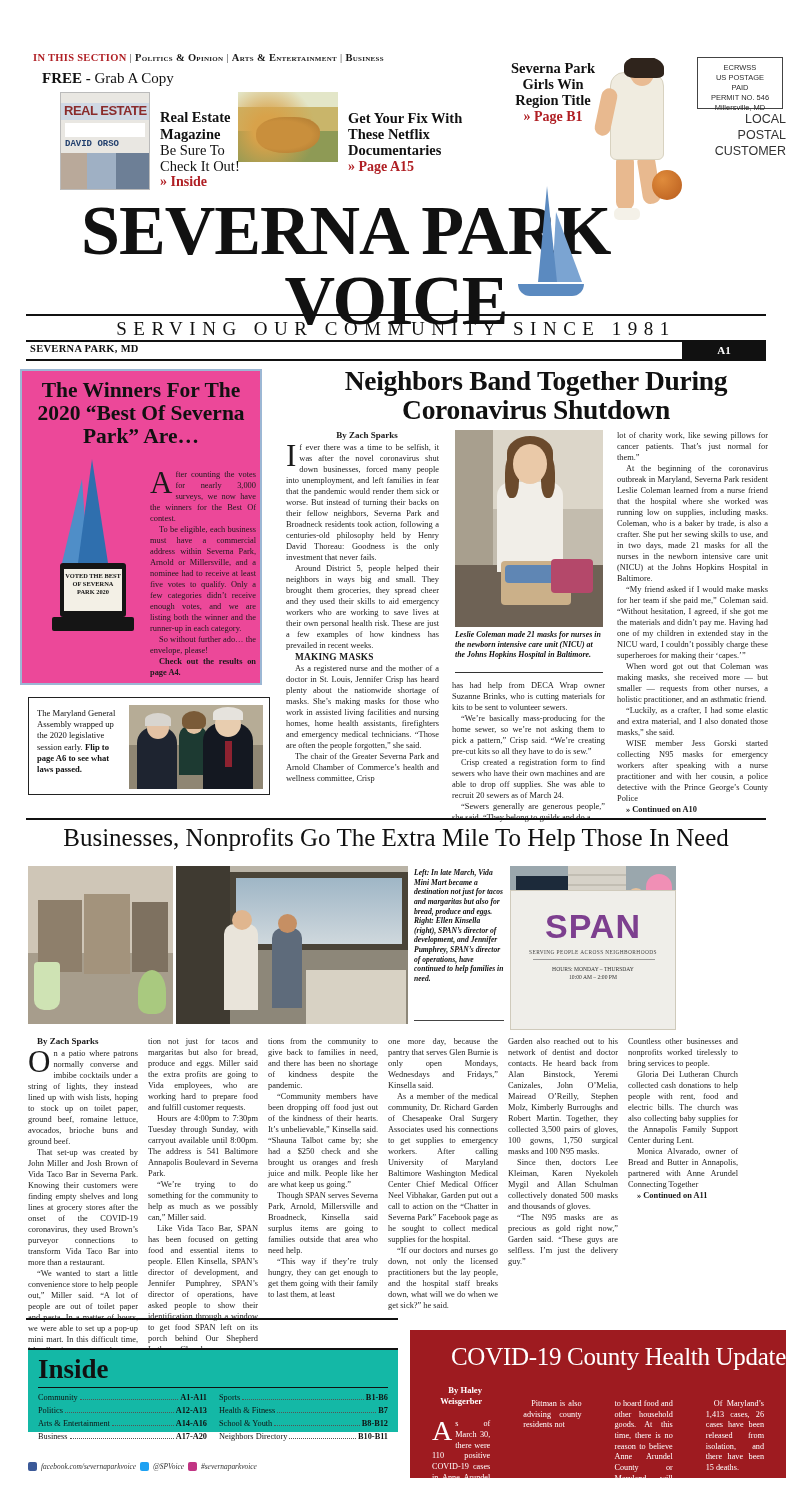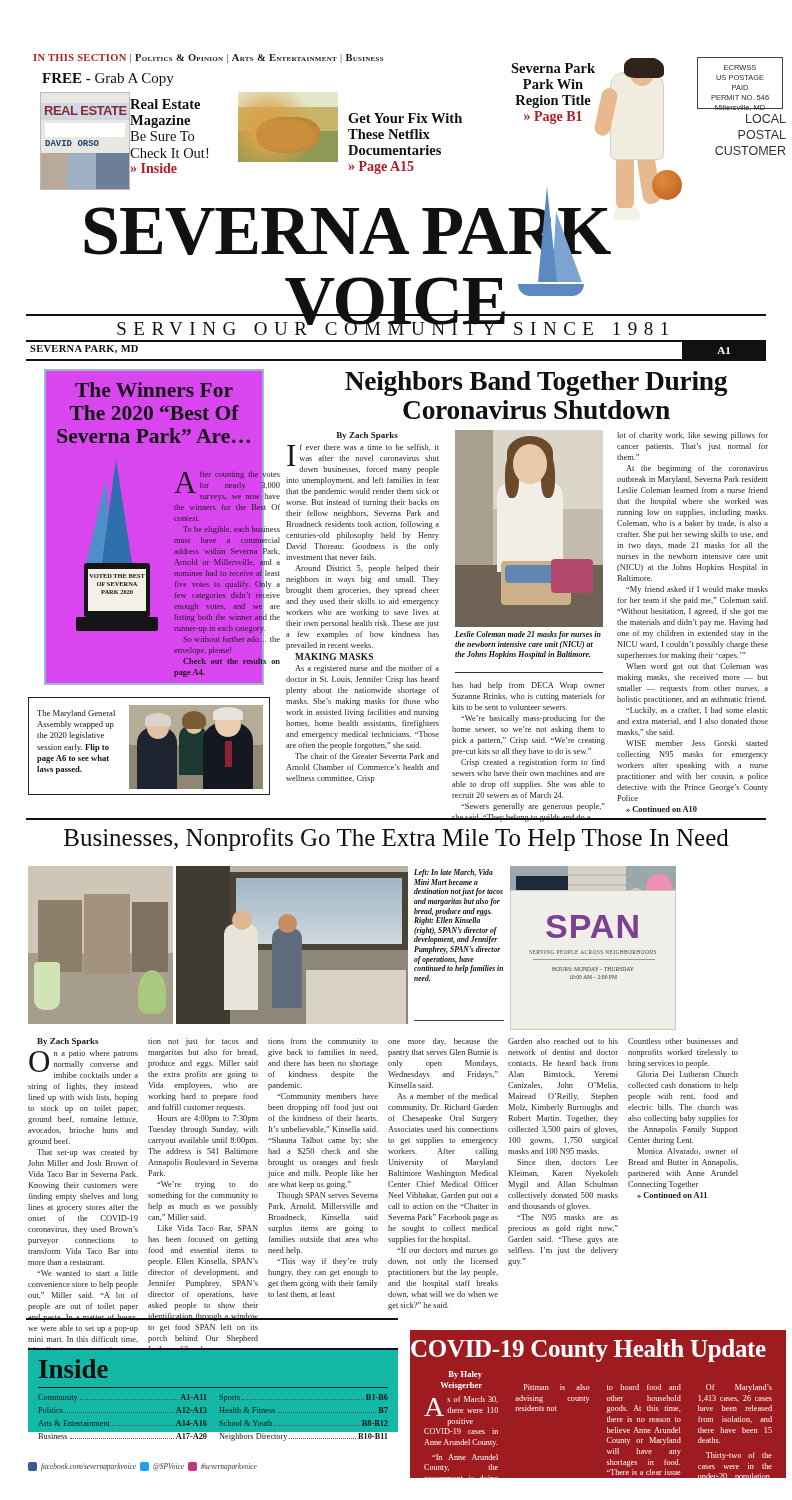--- a/index.html
+++ b/index.html
@@ -93,22 +93,22 @@
   .col p.noind{text-indent:0;}
   .sub{font-weight:bold;font-size:9.4px;margin-top:4px;margin-bottom:1px;text-indent:0;letter-spacing:.2px;}
   .byline{text-align:center;font-weight:bold;font-size:9px;margin-bottom:3px;text-indent:0;}
   .cont{font-weight:bold;font-size:8.4px;text-indent:0;}
 
   .dropcap::first-letter{
      float:left;font-size:31px;line-height:.82;padding:1px 3px 0 0;font-weight:normal;
   }
 
   
-  .bestof{position:absolute;left:44px;top:369px;width:220px;height:316px;
-     border:2px solid #9cb7d4;background:#d946ef;box-sizing:border-box;}
+  .bestof{position:absolute;left:20px;top:369px;width:242px;height:316px;
+     border:2px solid #9cb7d4;background:#ec4899;box-sizing:border-box;}
   .bestof-h{padding:8px 10px 0;text-align:center;font-size:21.5px;line-height:1.08;font-weight:bold;}
   .trophy{position:absolute;left:22px;top:88px;width:96px;height:190px;}
   .tr-sail{position:absolute;left:34px;top:0;width:0;height:0;border-left:14px solid transparent;
      border-right:16px solid transparent;border-bottom:104px solid #2f6fae;}
   .tr-sail2{position:absolute;left:18px;top:20px;width:0;height:0;border-left:20px solid transparent;
      border-right:6px solid transparent;border-bottom:84px solid #4f8ec8;}
   .tr-base{position:absolute;left:16px;top:104px;width:66px;height:54px;background:#151515;border-radius:3px;}
   .tr-plate{position:absolute;left:20px;top:110px;width:58px;height:42px;background:#f3f0e6;
      font-size:6.4px;text-align:center;padding-top:3px;box-sizing:border-box;line-height:1.24;font-weight:bold;}
   .tr-foot{position:absolute;left:8px;top:158px;width:82px;height:14px;background:#151515;border-radius:2px;}
@@ -210,44 +210,44 @@
   .idxname{white-space:nowrap;}
   .idxdots{flex:1;border-bottom:1px dotted #555;margin:0 2px 2px;}
   .idxpg{font-weight:bold;white-space:nowrap;}
   .social{position:absolute;left:28px;top:1462px;width:400px;font-size:7.4px;font-style:italic;color:#333;
      display:flex;align-items:center;gap:4px;}
   .sicon{width:9px;height:9px;border-radius:2px;display:inline-block;}
   .fb{background:#3b5998;} .tw{background:#1da1f2;} .ig{background:#c13584;}
 
   
   .covid{position:absolute;left:410px;top:1330px;width:376px;height:148px;background:#9e1b20;color:#fff;box-sizing:border-box;}
-  .covid-h{text-align:left;font-weight:bold;font-size:25px;line-height:1;padding-top:6px;letter-spacing:-.3px;}
+  .covid-h{text-align:right;font-weight:normal;font-size:25px;line-height:1;padding-top:14px;letter-spacing:-.3px;}
   .covid-cols{display:flex;gap:9px;padding:4px 10px 0;}
   .covid-col{flex:1;font-size:8.2px;line-height:1.3;text-align:justify;}
-  .covid-col p{margin:4px;text-indent:8px;}
+  .covid-col p{margin:12px;text-indent:8px;}
   .covid-by{text-align:center;font-weight:bold;font-size:8.6px;margin-bottom:3px;text-indent:0;}
   .covid .dropcap::first-letter{float:left;font-size:28px;line-height:.82;padding:1px 3px 0 0;}
 
   .sec3rule{position:absolute;left:26px;top:1318px;width:372px;border-top:2px solid #111;}
 </style>
 </head>
 <body>
 
 <div class="page">
 
   <div class="skyline">
     <span class="red">IN THIS SECTION</span><span class="sep">|</span><span class="itm">Politics &amp; Opinion</span><span class="sep">|</span><span class="itm">Arts &amp; Entertainment</span><span class="sep">|</span><span class="itm">Business</span>
   </div>
 
   <div class="freeline">
     <b>FREE -</b><span> Grab A Copy</span>
   </div>
 
   <div class="promo" style="left:40px;top:92px;">
-    <div style="display:flex;align-items:flex-start;">
+    <div style="display:flex;gap:10px;align-items:flex-end;margin-left:20px;">
       <div class="re-cover">
         <div class="re-band"></div>
         <div class="re-title">REAL ESTATE</div>
         <div class="re-white"></div>
         <div class="re-orso">DAVID ORSO</div>
         <div class="re-people"></div>
       </div>
       <div class="promo-txt" style="padding-top:4px;">
         <div>Real Estate</div>
         <div>Magazine</div>
@@ -266,21 +266,21 @@
         <div>These Netflix</div>
         <div>Documentaries</div>
         <div class="promo-ref">» Page A15</div>
       </div>
     </div>
   </div>
 
   <div class="promo" style="left:498px;top:60px;width:110px;text-align:center;">
     <div class="promo-txt">
       <div>Severna Park</div>
-      <div>Park Win</div>
+      <div>Girls Win</div>
       <div>Region Title</div>
       <div class="promo-ref">» Page B1</div>
     </div>
   </div>
 
   <div class="bball">
     <div class="bb-leg1"></div>
       <div class="bb-leg2"></div>
       <div class="bb-shoe"></div>
     <div class="bb-body"></div>

